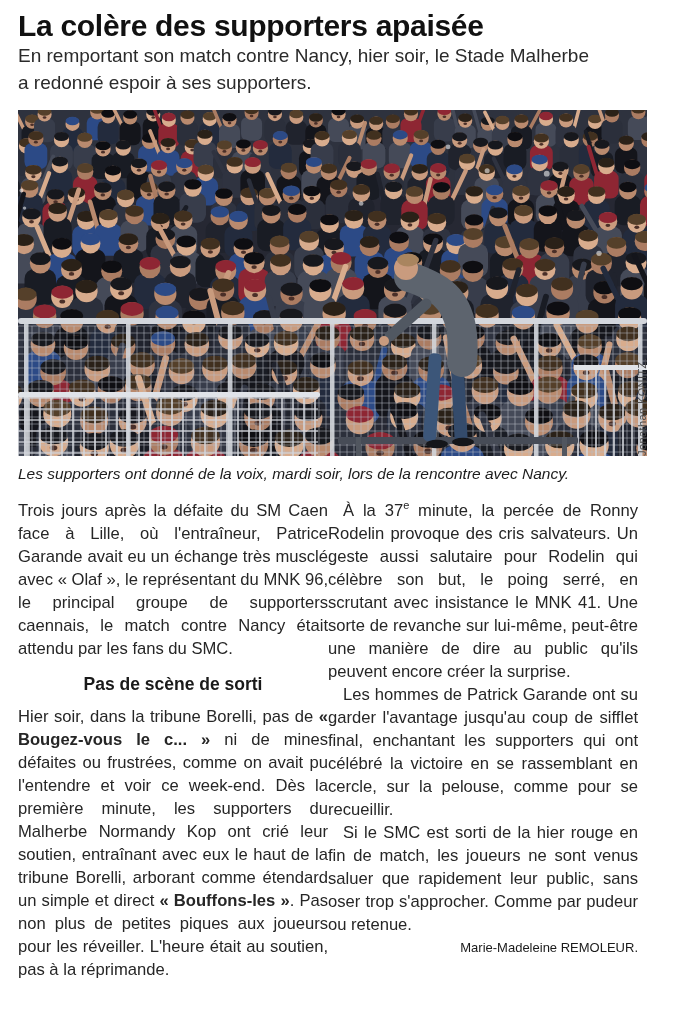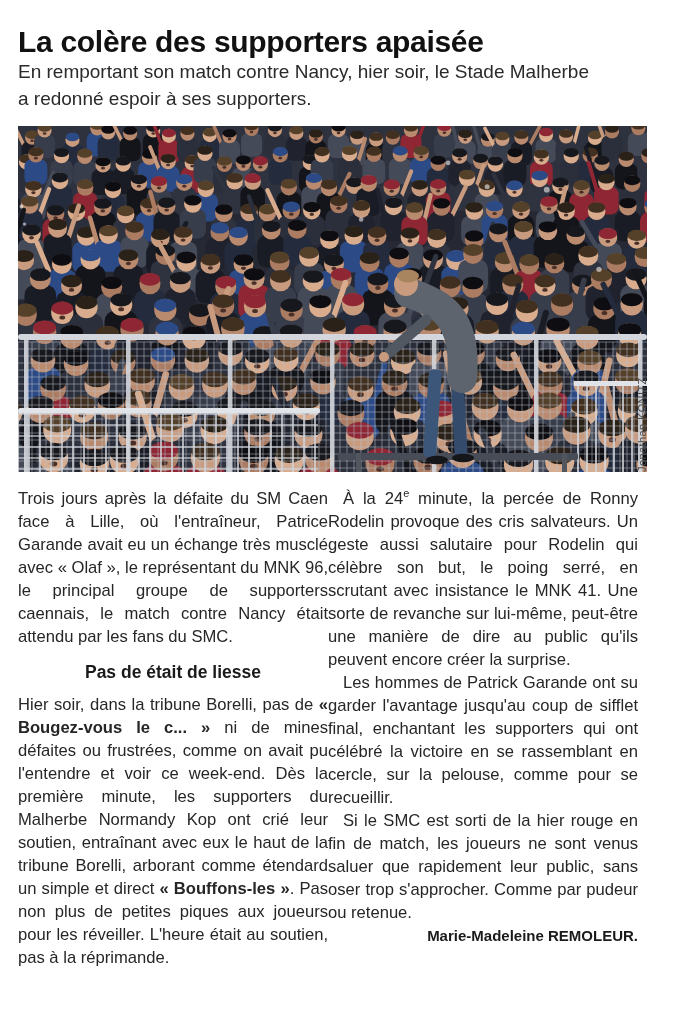--- a/index.html
+++ b/index.html
@@ -11,21 +11,21 @@
     overflow: hidden;
     font-family: "Liberation Sans", sans-serif;
     color: #222;
     -webkit-hyphens: auto;
     hyphens: auto;
   }
   .page {
     position: relative;
     width: 673px;
     height: 884px;
-    padding: 16px 18px;
+    padding: 0 18px;
     box-sizing: border-box;
   }
   .headline {
     margin: 0;
     padding-top: 9px;
     font-size: 30px;
     line-height: 33px;
     font-weight: bold;
     letter-spacing: -0.3px;
     color: #111;
@@ -87,22 +87,22 @@
     text-align: center;
     font-weight: bold;
     font-size: 17.5px;
     color: #1a1a1a;
   }
   .bold-quote { font-weight: bold; }
   sup { font-size: 11px; line-height: 0; }
   .byline {
     margin-top: 15px;
     text-align: right;
-    font-weight: bold;
-    font-size: 15px;
+    font-weight: normal;
+    font-size: 13px;
     color: #1a1a1a;
   }
 </style>
 </head>
 <body>
 
 <div class="page">
 
   <h1 class="headline">La colère des supporters apaisée</h1>
 
@@ -1403,30 +1403,31 @@
         <path d="M 408 194 L 372 226" stroke="#515862" stroke-width="11" fill="none" stroke-linecap="round"></path>
         <circle cx="366" cy="231" r="5" fill="#c99b7e"></circle>
         <circle cx="388" cy="158" r="12" fill="#c99b7e"></circle>
         <ellipse cx="390" cy="150" rx="11" ry="6.5" fill="#a9855f"></ellipse>
       </svg>
     <div class="credit-wrap">
       <span class="credit">Jonathan KONITZ.</span>
     </div>
   </figure>
 
+  <p class="caption">Les supporters ont donné de la voix, mardi soir, lors de la rencontre avec Nancy.</p>
 
   <div class="columns">
 
     <div class="col">
       <p>Trois jours après la défaite du SM Caen face à Lille, où l'entraîneur, Patrice Garande avait eu un échange très musclé avec « Olaf », le représentant du MNK 96, le principal groupe de supporters caennais, le match contre Nancy était attendu par les fans du SMC.</p>
-      <h2 class="subhead">Pas de était de liesse</h2>
+      <h2 class="subhead">Pas de scène de sorti</h2>
       <p><span>Hier soir, dans la tribune Borelli, pas de </span><span class="bold-quote">« Bougez-vous le c... »</span><span> ni de mines défaites ou frustrées, comme on avait pu l'entendre et voir ce week-end. Dès la première minute, les supporters du Malherbe Normandy Kop ont crié leur soutien, entraînant avec eux le haut de la tribune Borelli, arborant comme étendard un simple et direct </span><span class="bold-quote">« Bouffons-les »</span><span>. Pas non plus de petites piques aux joueurs pour les réveiller. L'heure était au soutien, pas à la réprimande.</span></p>
     </div>
 
     <div class="col">
-      <p class="indent"><span>À la 24</span><sup>e</sup><span> minute, la percée de Ronny Rodelin provoque des cris salvateurs. Un geste aussi salutaire pour Rodelin qui célèbre son but, le poing serré, en scrutant avec insistance le MNK 41. Une sorte de revanche sur lui-même, peut-être une manière de dire au public qu'ils peuvent encore créer la surprise.</span></p>
+      <p class="indent"><span>À la 37</span><sup>e</sup><span> minute, la percée de Ronny Rodelin provoque des cris salvateurs. Un geste aussi salutaire pour Rodelin qui célèbre son but, le poing serré, en scrutant avec insistance le MNK 41. Une sorte de revanche sur lui-même, peut-être une manière de dire au public qu'ils peuvent encore créer la surprise.</span></p>
       <p class="indent">Les hommes de Patrick Garande ont su garder l'avantage jusqu'au coup de sifflet final, enchantant les supporters qui ont célébré la victoire en se rassemblant en cercle, sur la pelouse, comme pour se recueillir.</p>
       <p class="indent">Si le SMC est sorti de la hier rouge en fin de match, les joueurs ne sont venus saluer que rapidement leur public, sans oser trop s'approcher. Comme par pudeur ou retenue.</p>
       <p class="byline">Marie-Madeleine REMOLEUR.</p>
     </div>
 
   </div>
 </div>
 
 </body></html>

